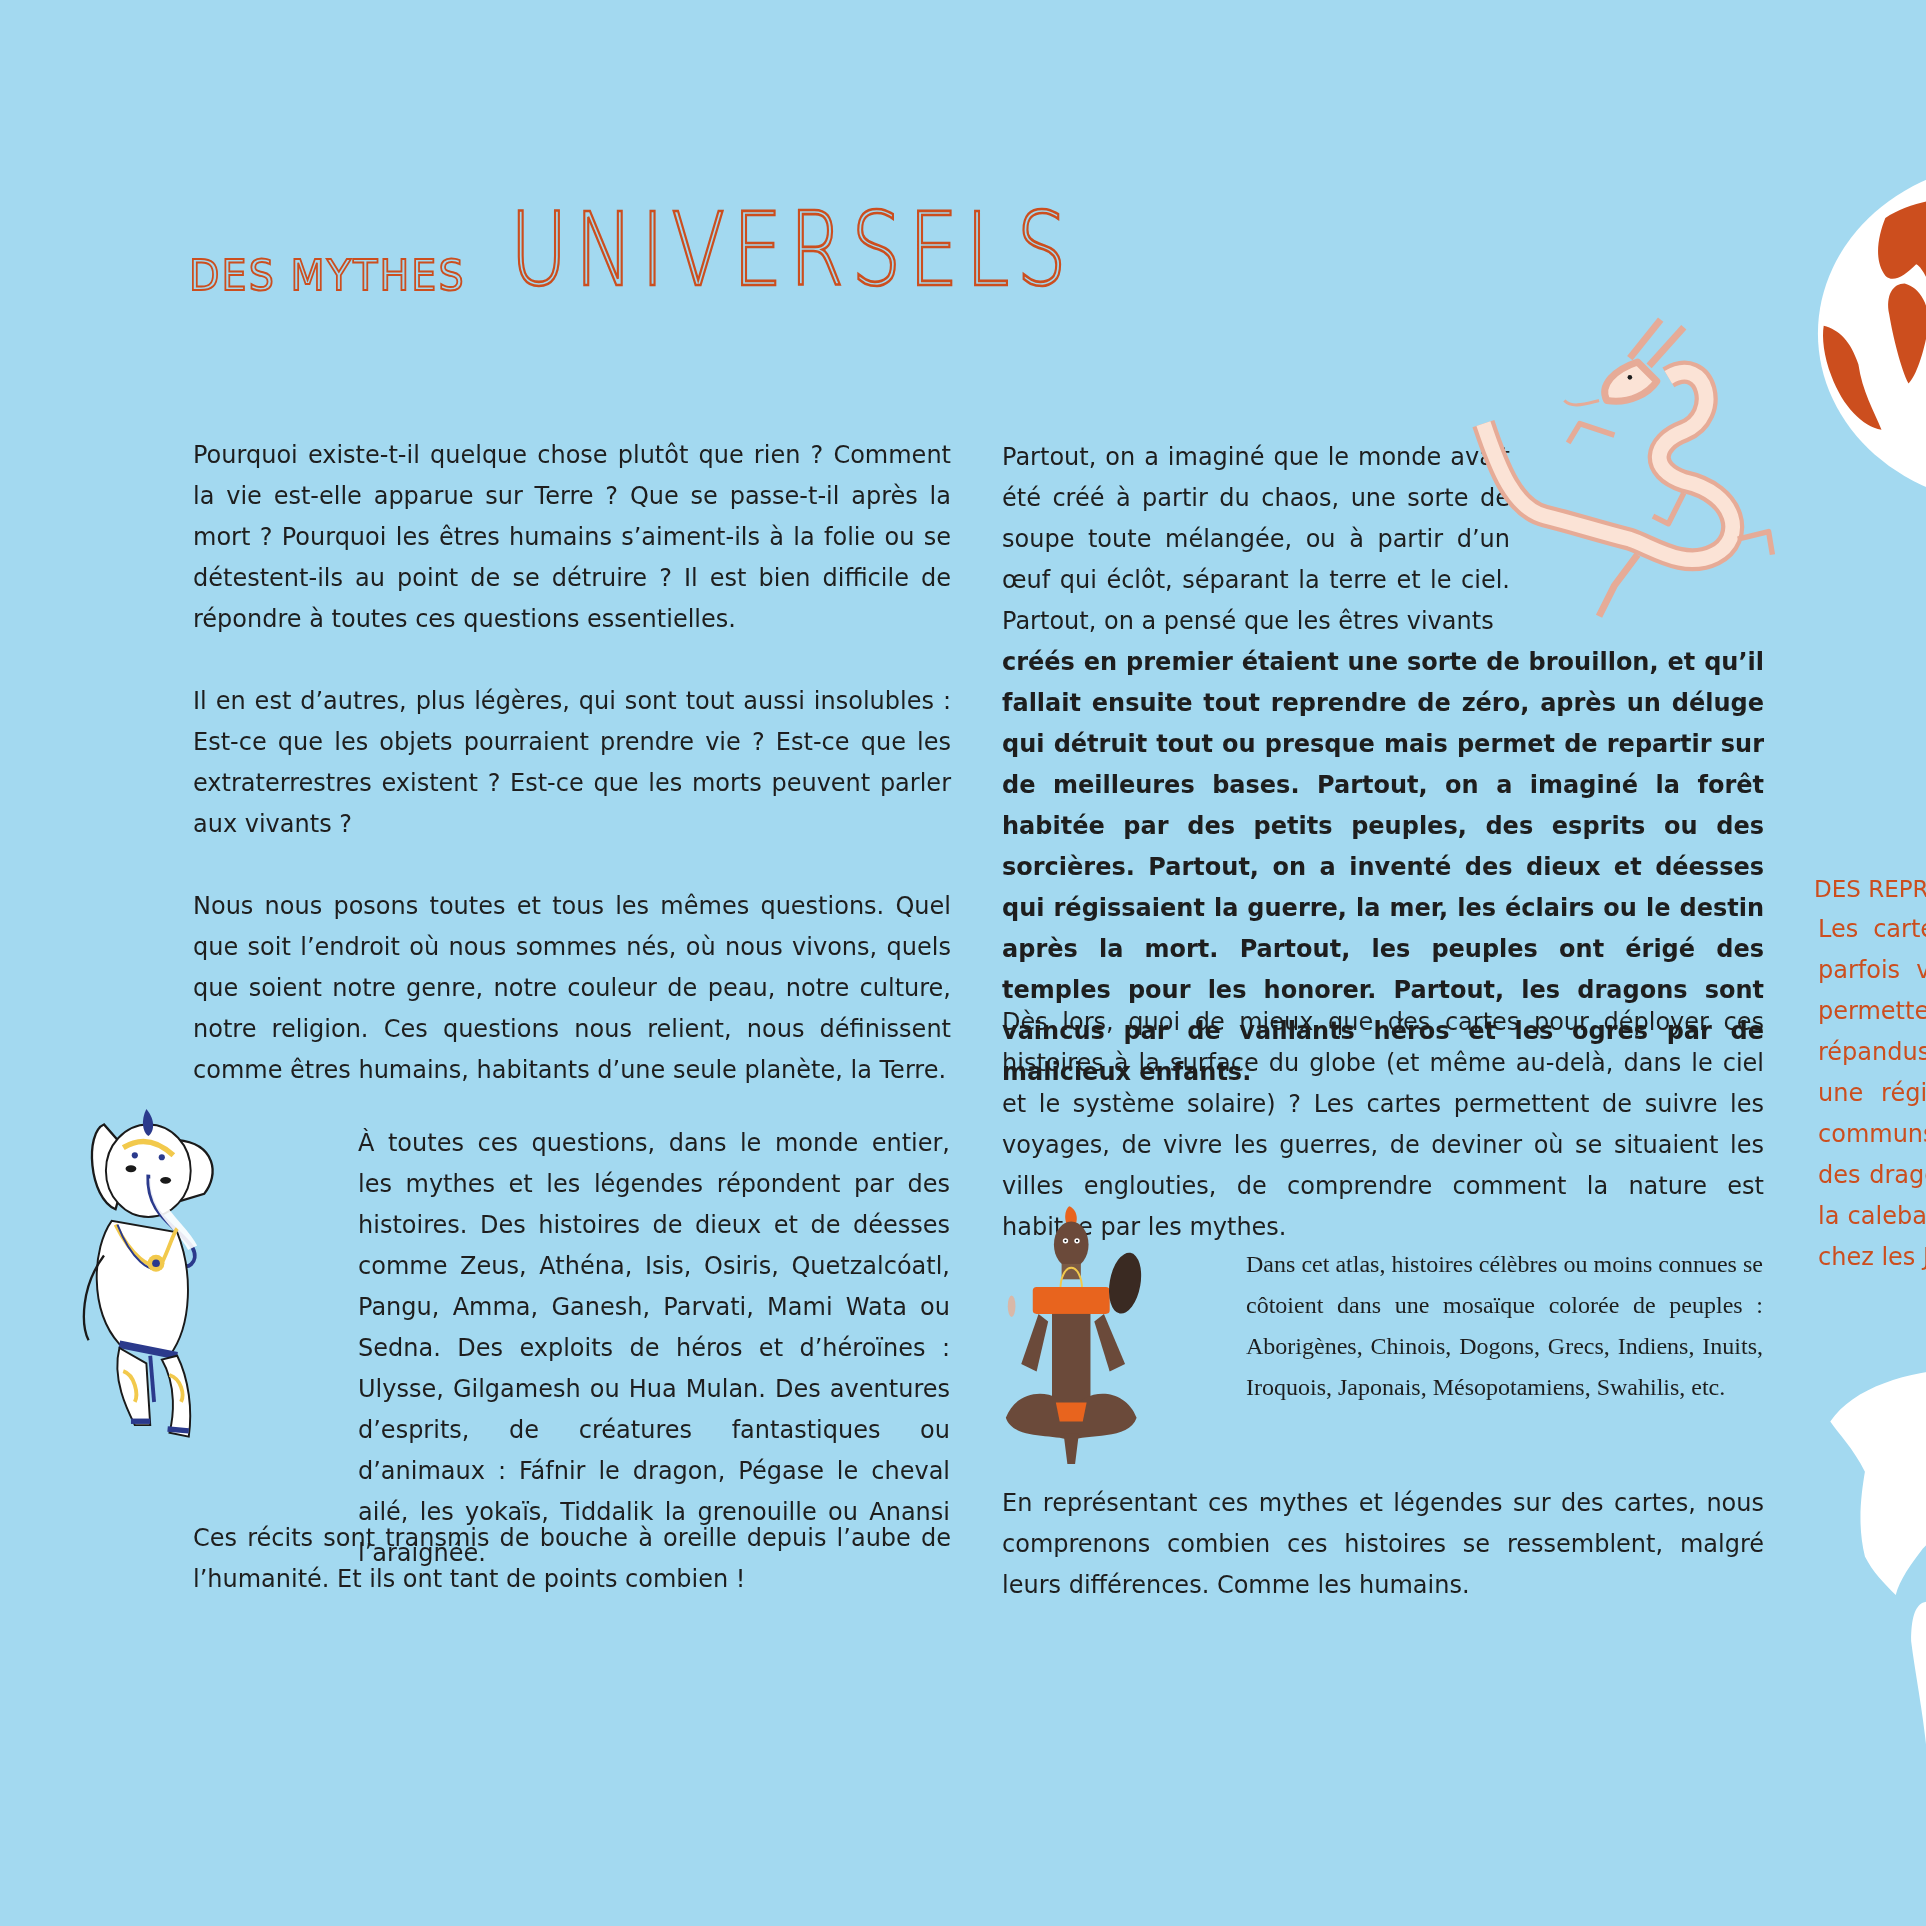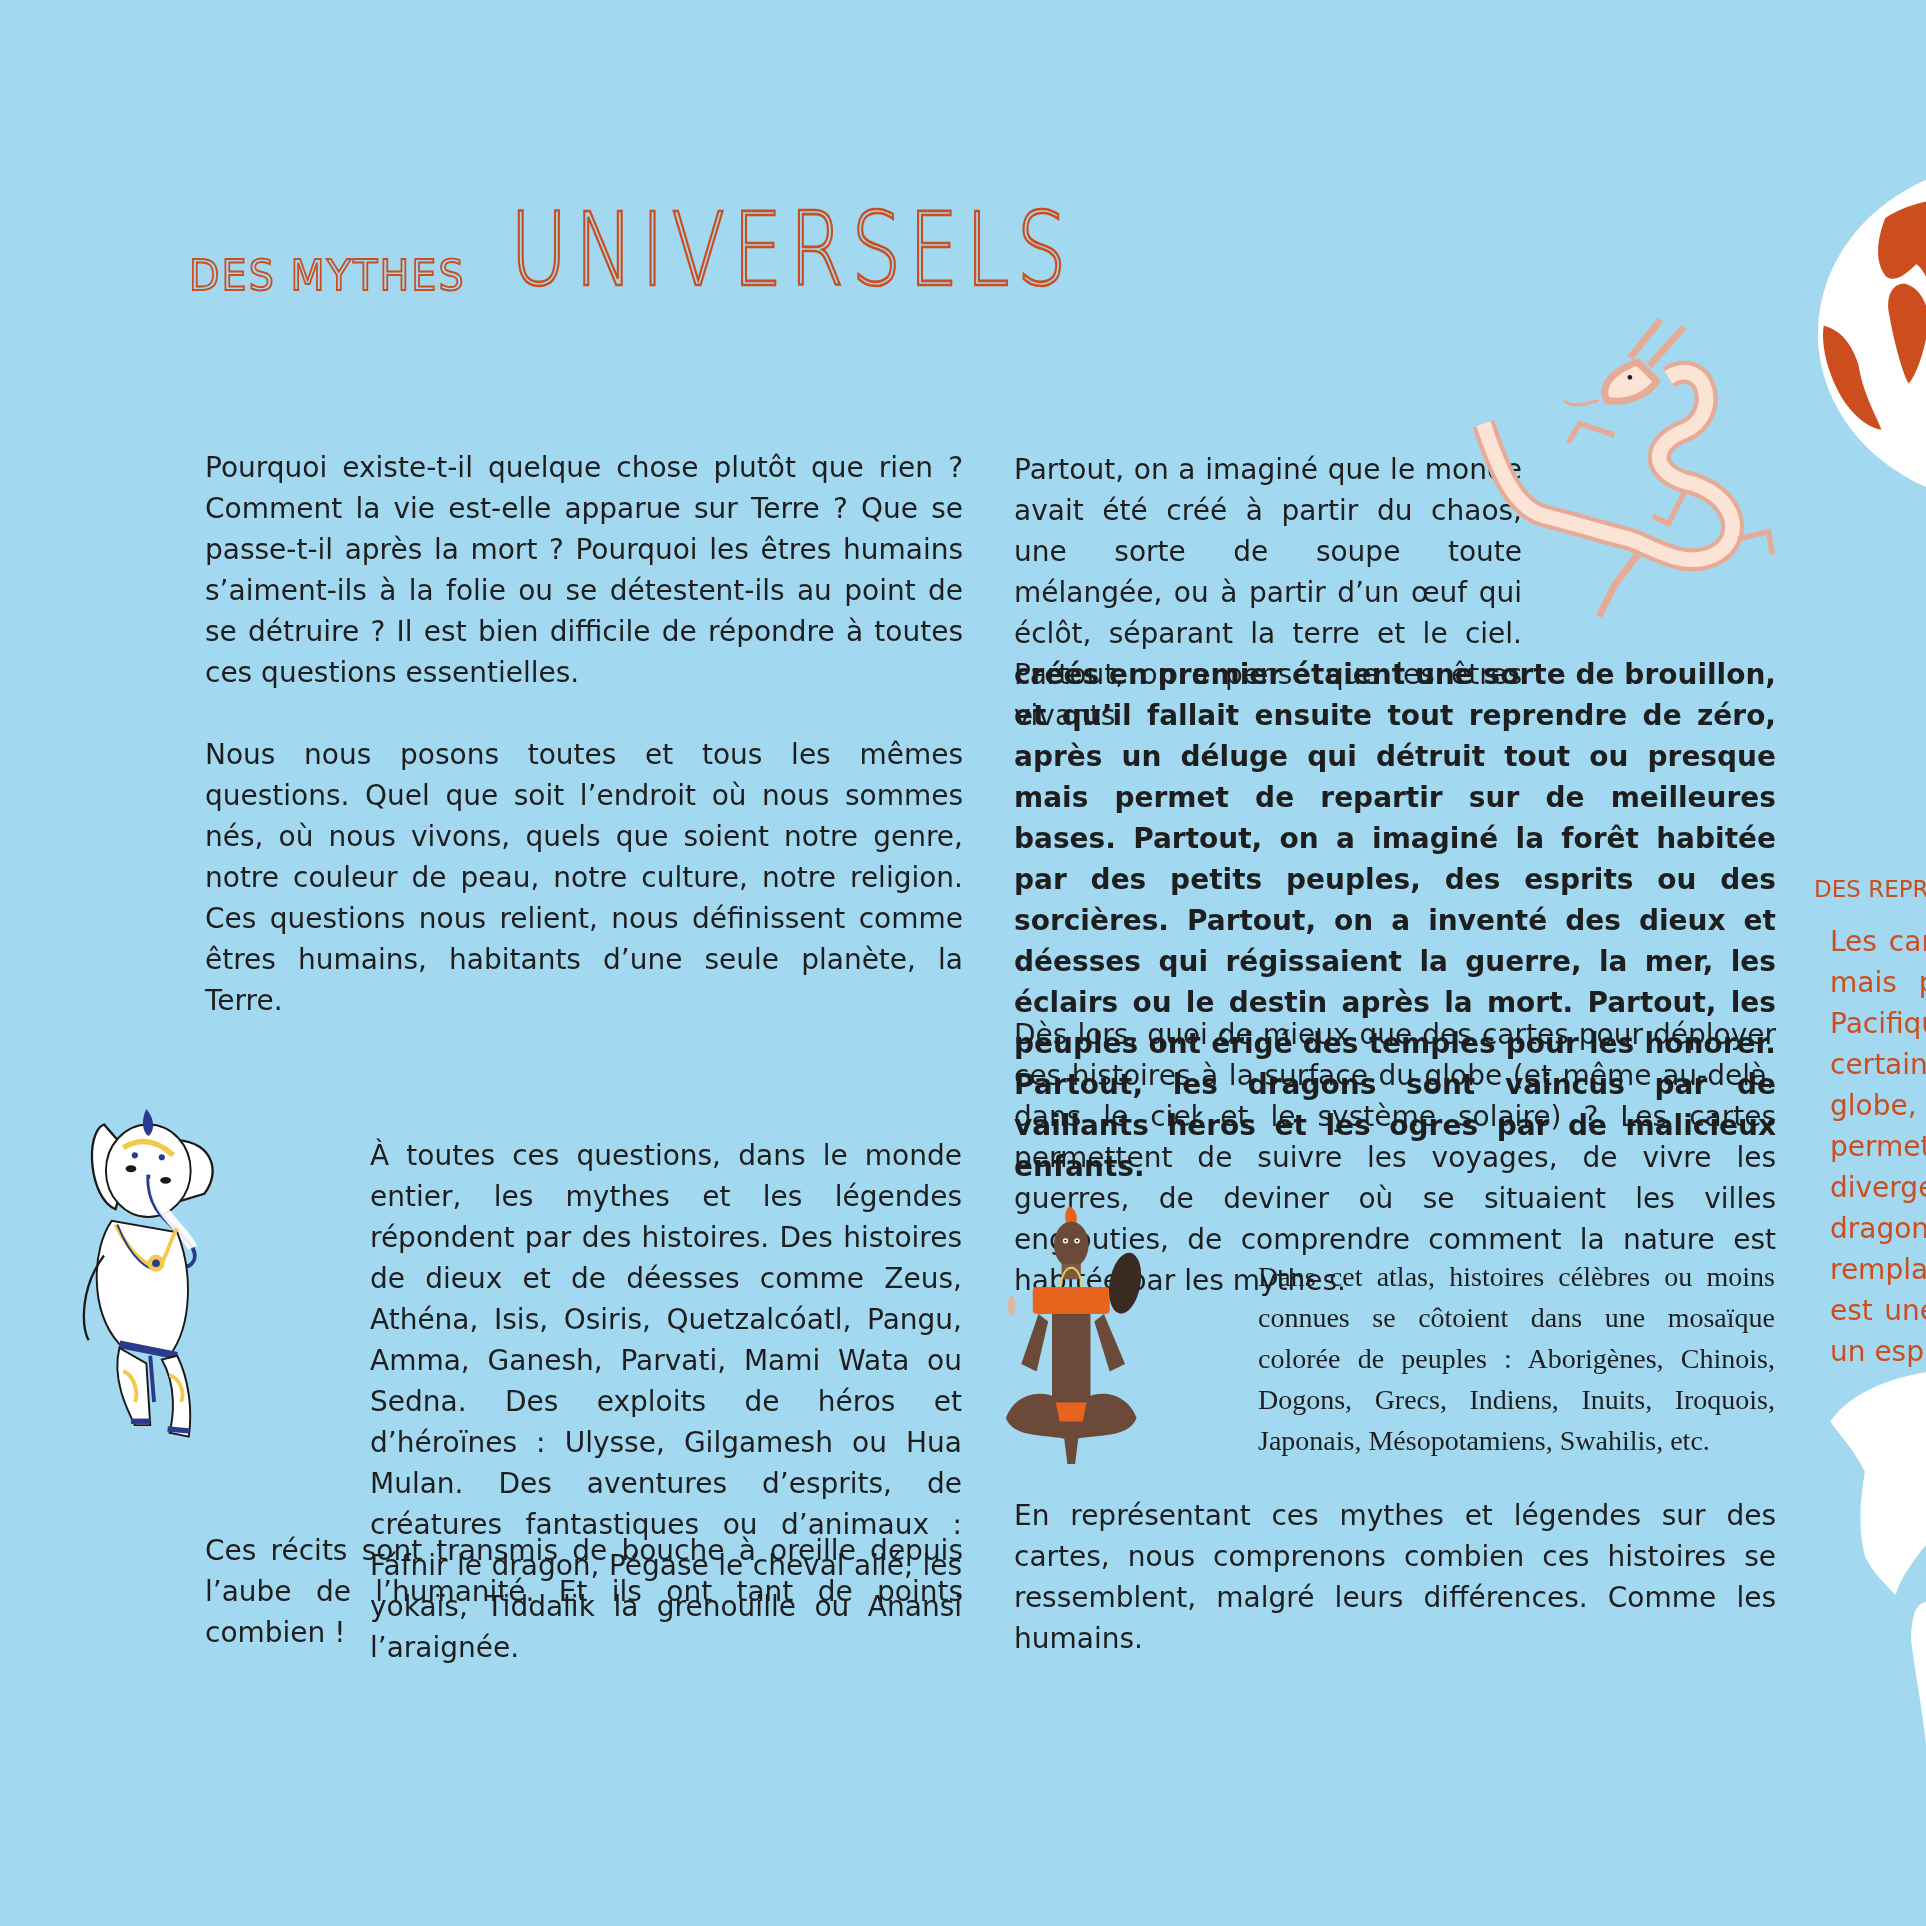--- a/index.html
+++ b/index.html
@@ -1,40 +1,41 @@
 <!DOCTYPE html>
 <html style="font-size:6.2px"><head>
 <meta charset="utf-8">
 <style>
   html,body{margin:0;padding:0;}
   body{width:2763px;height:1952px;background:#a3d9f0;position:relative;overflow:hidden;font-family:"DejaVu Sans","Liberation Sans",sans-serif;color:#1e1e1e;}
   .abs{position:absolute;}
   .title-small{left:189px;top:250px;font-size:43px;letter-spacing:2.3px;color:transparent;-webkit-text-stroke:1.9px #cc4e1e;font-family:"DejaVu Sans",sans-serif;font-weight:400;white-space:nowrap;transform:scaleX(0.92);transform-origin:left top;}
   .title-big{left:510px;top:200px;font-size:101px;letter-spacing:9.2px;color:transparent;-webkit-text-stroke:2.7px #cc4e1e;font-family:"DejaVu Sans",sans-serif;font-weight:300;white-space:nowrap;transform:scaleX(0.78);transform-origin:left top;line-height:1;}
-  .txt{font-size:28px;line-height:41px;text-align:justify;hyphens:auto;margin:16px;}
+  .txt{font-size:24px;line-height:41px;text-align:justify;hyphens:auto;margin:4px;}
   .txt p{margin:0 0 41px 0;}
   .col1{left:189px;top:431px;width:758px;}
   .col1-indent{left:354px;top:1119px;width:592px;}
   .col1-end{left:189px;top:1514px;width:758px;}
   .col2-top{left:998px;top:433px;width:508px;text-align:left;}
   .col2-mid{left:998px;top:638px;width:762px;font-weight:bold;}
   .col2-b{left:998px;top:998px;width:762px;}
   .col2-indent{left:1242px;top:1240px;width:517px;font-family:Liberation Serif, serif;}
   .col2-end{left:998px;top:1479px;width:762px;}
   .col3-head{left:1814px;top:874px;font-size:23px;line-height:31px;color:#cc4e1e;white-space:nowrap;}
   .col3{left:1814px;top:905px;width:769px;color:#cc4e1e;}
 </style>
 </head>
 <body>
 
 <div class="abs title-small">DES MYTHES</div>
 <div class="abs title-big">UNIVERSELS</div>
 
 <div class="abs txt col1">
   <p>Pourquoi existe-t-il quelque chose plutôt que rien ? Comment la vie est-elle apparue sur Terre ? Que se passe-t-il après la mort ? Pourquoi les êtres humains s’aiment-ils à la folie ou se détestent-ils au point de se détruire ? Il est bien difficile de répondre à toutes ces questions essentielles.</p>
+  <p>Il en est d’autres, plus légères, qui sont tout aussi insolubles : Est-ce que les objets pourraient prendre vie ? Est-ce que les extraterrestres existent ? Est-ce que les morts peuvent parler aux vivants ?</p>
   <p>Nous nous posons toutes et tous les mêmes questions. Quel que soit l’endroit où nous sommes nés, où nous vivons, quels que soient notre genre, notre couleur de peau, notre culture, notre religion. Ces questions nous relient, nous définissent comme êtres humains, habitants d’une seule planète, la Terre.</p>
 </div>
 
 <div class="abs" style="left:77px;top:1109px;width:181px;width:185px;height:347px;">
   <svg width="185" height="347" viewBox="0 0 480 900">
 
     <path d="M70,40 C20,60 30,230 100,260 L140,120 Z" fill="#fff" stroke="#1a1a1a" stroke-width="6"></path>
     <path d="M260,80 C360,90 370,170 330,220 L230,250 Z" fill="#fff" stroke="#1a1a1a" stroke-width="6"></path>
 
     <ellipse cx="185" cy="160" rx="110" ry="120" fill="#fff" stroke="#1a1a1a" stroke-width="5"></ellipse>

